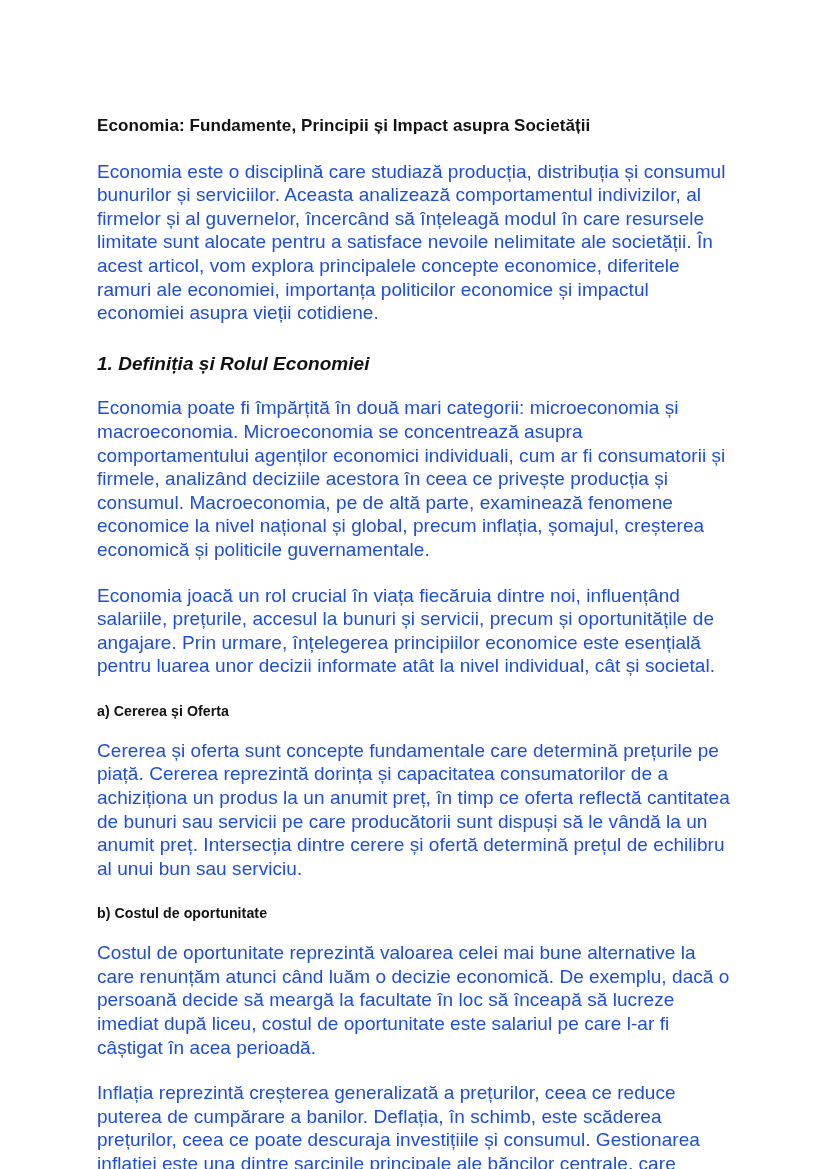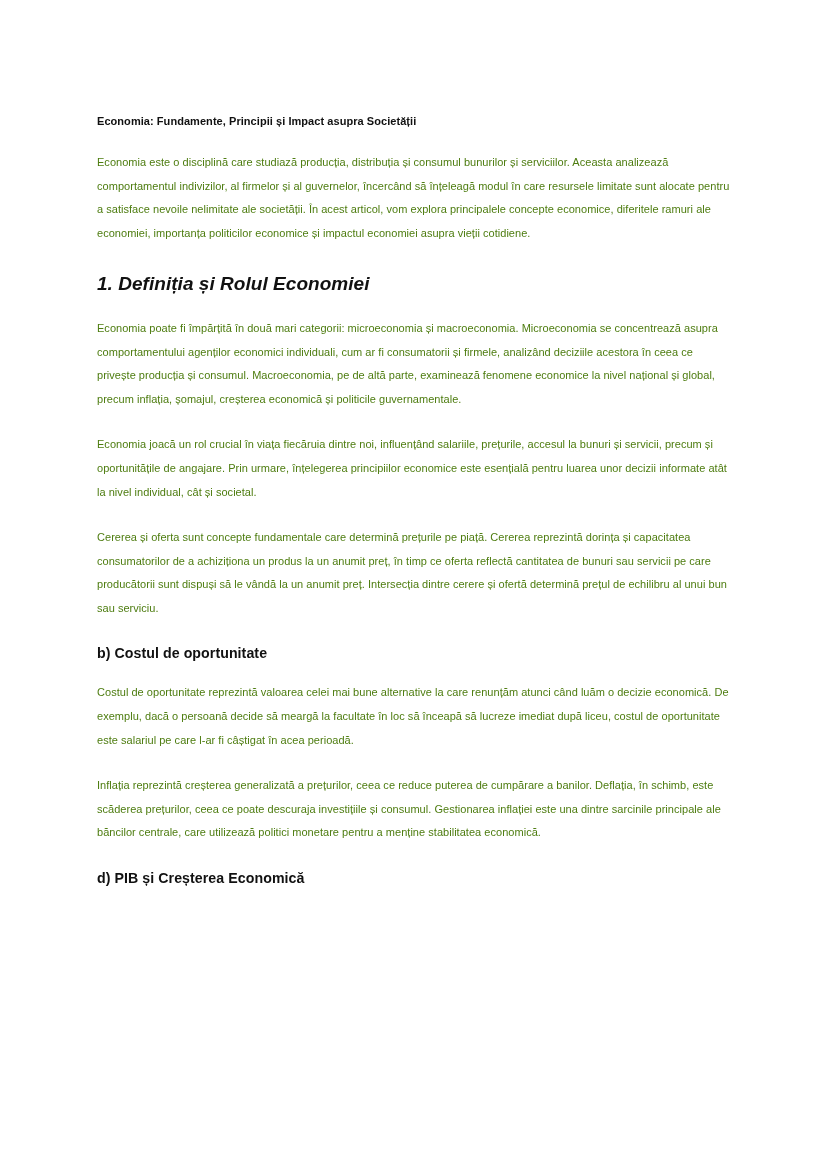--- a/index.html
+++ b/index.html
@@ -26,33 +26,33 @@
   }
 
   .content {
     position: absolute;
     left: 97px;
     top: 114px;
     width: 637px;
   }
 
   .doc-title {
-    font-size: 11px;
+    font-size: 17px;
     font-weight: bold;
     line-height: 1.45;
     letter-spacing: 0.005em;
     margin: 0 0 21px 0;
     color: #111111;
   }
 
   p.body-text {
-    font-size: 11px;
+    font-size: 19px;
     line-height: 23.6px;
     margin: 0 0 22px 0;
-    color: #4d7c0f;
+    color: #1d4ed8;
     text-align: left;
     letter-spacing: 0.003em;
   }
 
   h2.section-heading {
     font-size: 19px;
     font-weight: bold;
     line-height: 1.35;
     margin: 26px 0 20px 0;
     color: #111111;
@@ -79,20 +79,21 @@
 
     <p class="body-text">Economia este o disciplină care studiază producția, distribuția și consumul bunurilor și serviciilor. Aceasta analizează comportamentul indivizilor, al firmelor și al guvernelor, încercând să înțeleagă modul în care resursele limitate sunt alocate pentru a satisface nevoile nelimitate ale societății. În acest articol, vom explora principalele concepte economice, diferitele ramuri ale economiei, importanța politicilor economice și impactul economiei asupra vieții cotidiene.</p>
 
     <h2 class="section-heading">1. Definiția și Rolul Economiei</h2>
 
     <p class="body-text">Economia poate fi împărțită în două mari categorii: microeconomia și macroeconomia. Microeconomia se concentrează asupra comportamentului agenților economici individuali, cum ar fi consumatorii și firmele, analizând deciziile acestora în ceea ce privește producția și consumul. Macroeconomia, pe de altă parte, examinează fenomene economice la nivel național și global, precum inflația, șomajul, creșterea economică și politicile guvernamentale.</p>
 
     <p class="body-text">Economia joacă un rol crucial în viața fiecăruia dintre noi, influențând salariile, prețurile, accesul la bunuri și servicii, precum și oportunitățile de angajare. Prin urmare, înțelegerea principiilor economice este esențială pentru luarea unor decizii informate atât la nivel individual, cât și societal.</p>
 
 
+    <h3 class="sub-heading">a) Cererea și Oferta</h3>
 
     <p class="body-text">Cererea și oferta sunt concepte fundamentale care determină prețurile pe piață. Cererea reprezintă dorința și capacitatea consumatorilor de a achiziționa un produs la un anumit preț, în timp ce oferta reflectă cantitatea de bunuri sau servicii pe care producătorii sunt dispuși să le vândă la un anumit preț. Intersecția dintre cerere și ofertă determină prețul de echilibru al unui bun sau serviciu.</p>
 
     <h3 class="sub-heading">b) Costul de oportunitate</h3>
 
     <p class="body-text">Costul de oportunitate reprezintă valoarea celei mai bune alternative la care renunțăm atunci când luăm o decizie economică. De exemplu, dacă o persoană decide să meargă la facultate în loc să înceapă să lucreze imediat după liceu, costul de oportunitate este salariul pe care l-ar fi câștigat în acea perioadă.</p>
 
 
     <p class="body-text">Inflația reprezintă creșterea generalizată a prețurilor, ceea ce reduce puterea de cumpărare a banilor. Deflația, în schimb, este scăderea prețurilor, ceea ce poate descuraja investițiile și consumul. Gestionarea inflației este una dintre sarcinile principale ale băncilor centrale, care utilizează politici monetare pentru a menține stabilitatea economică.</p>
 

